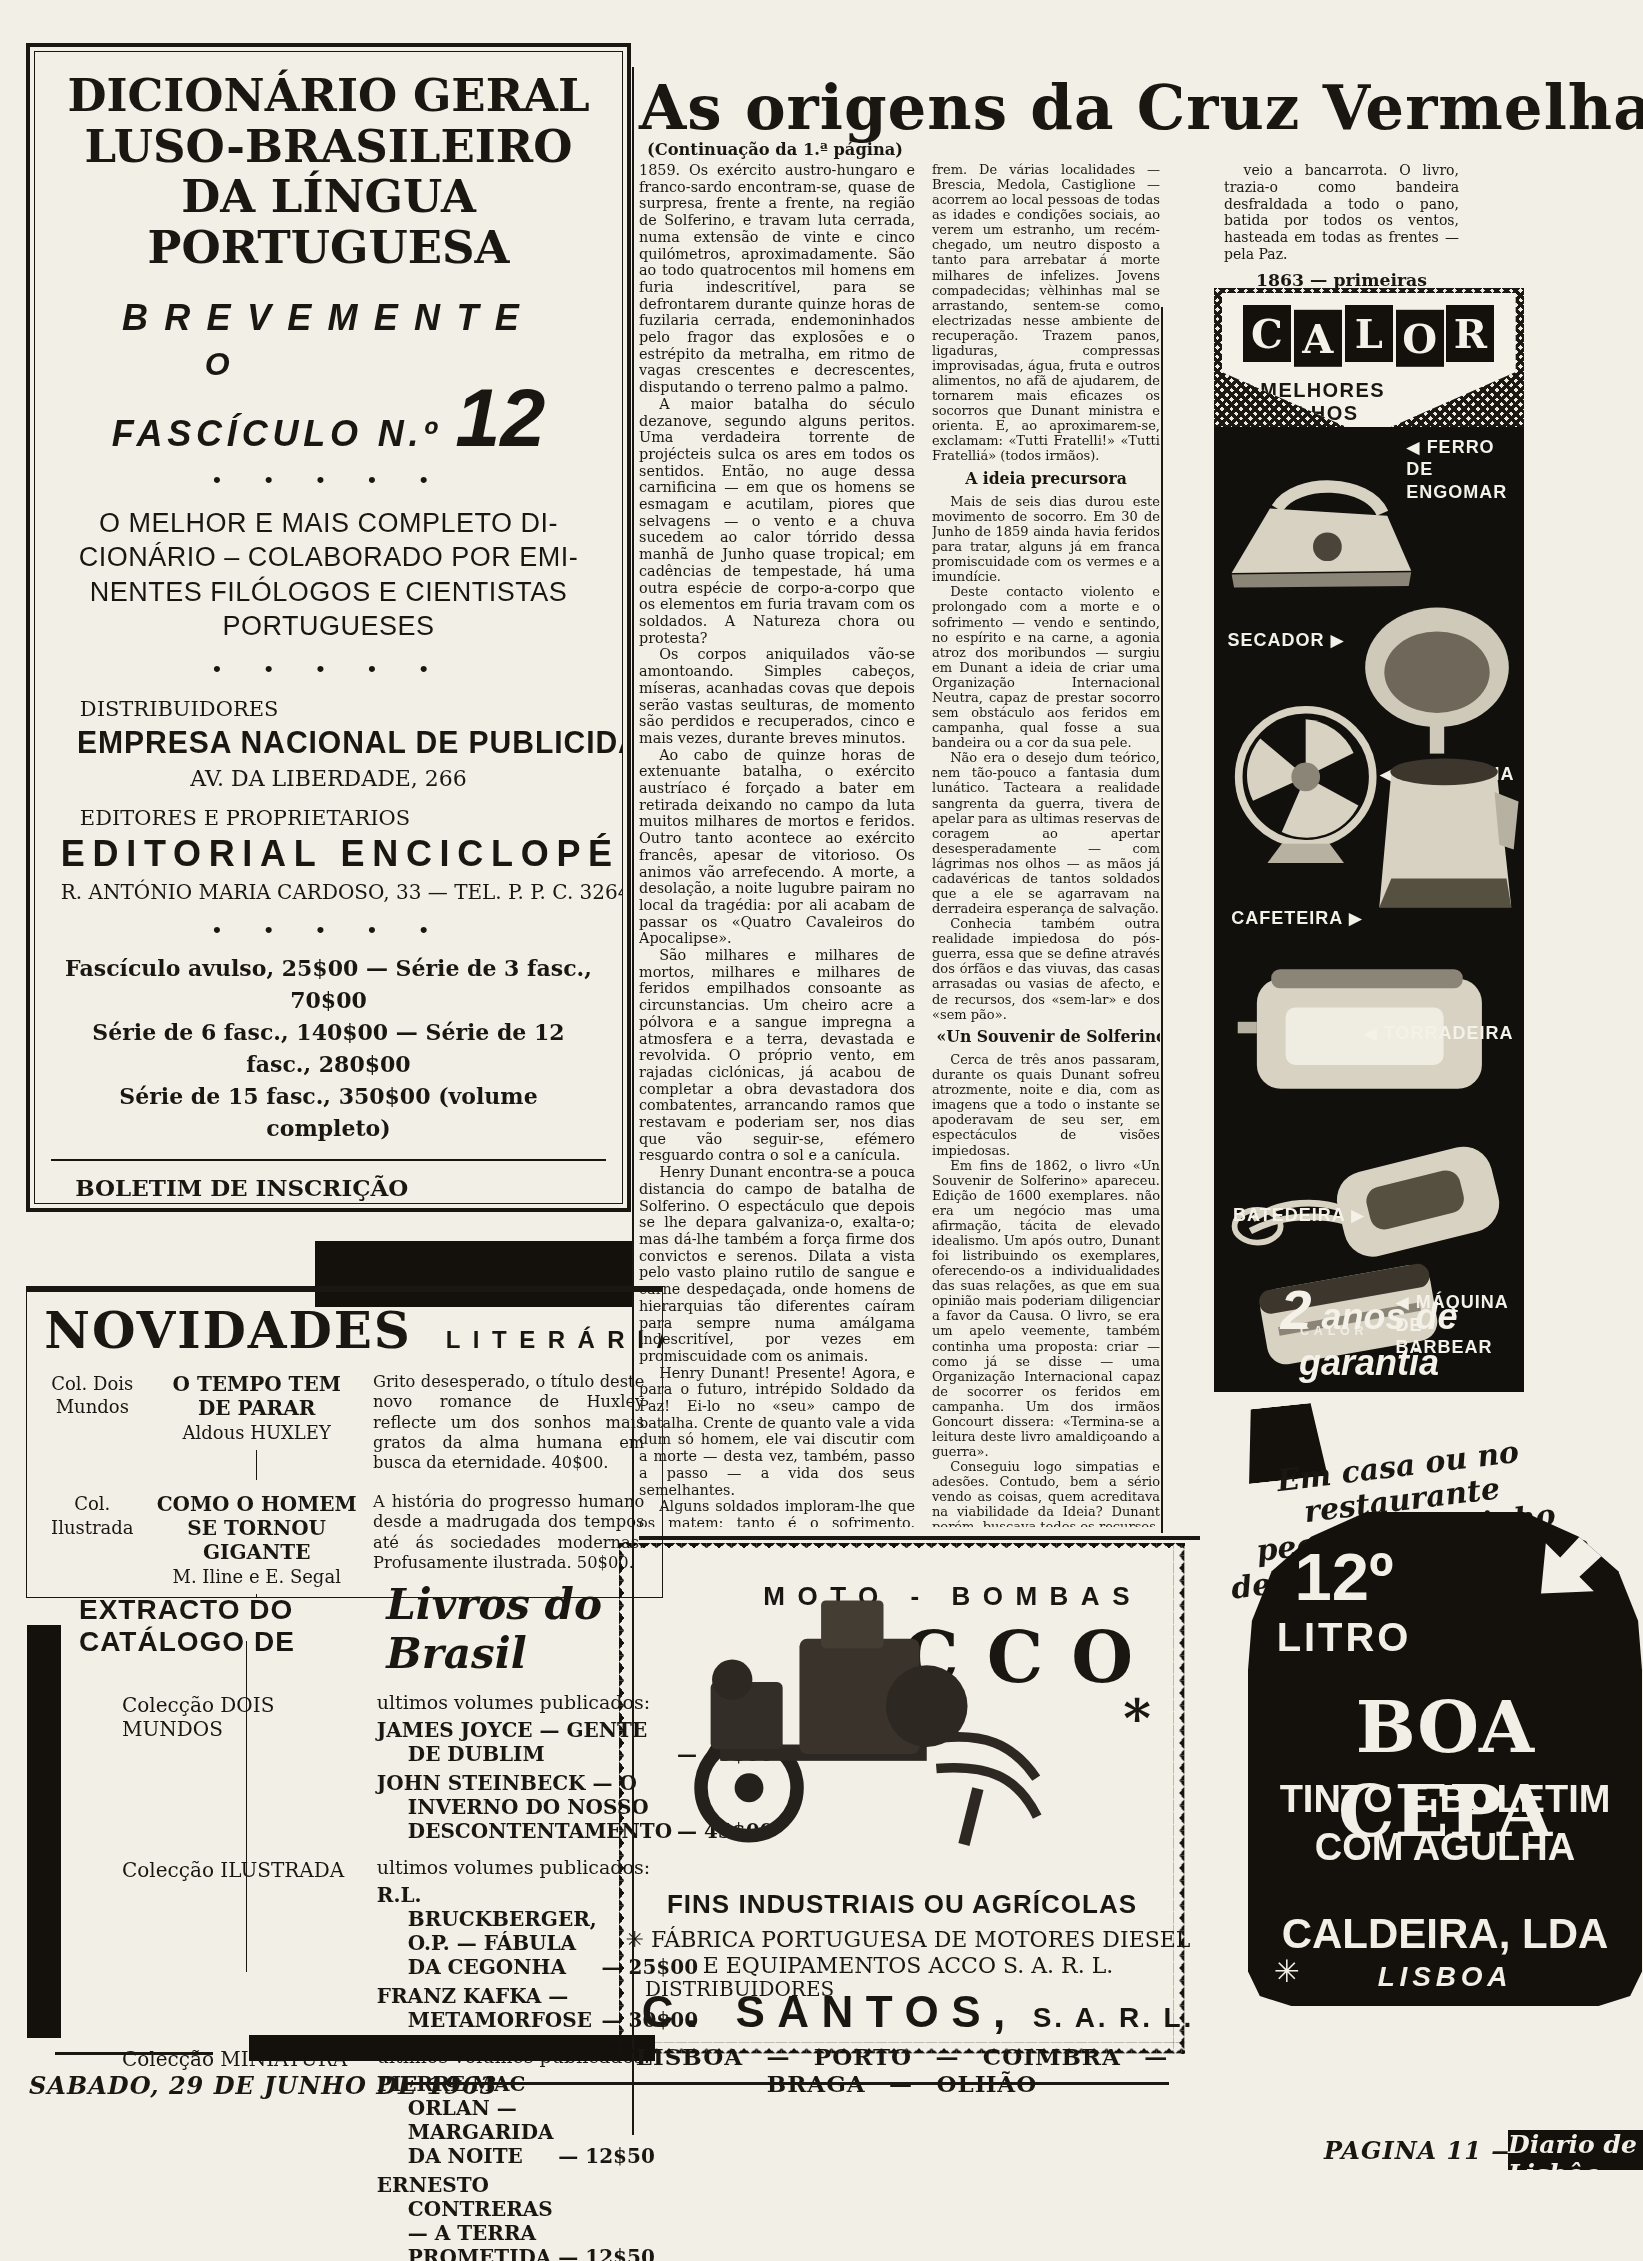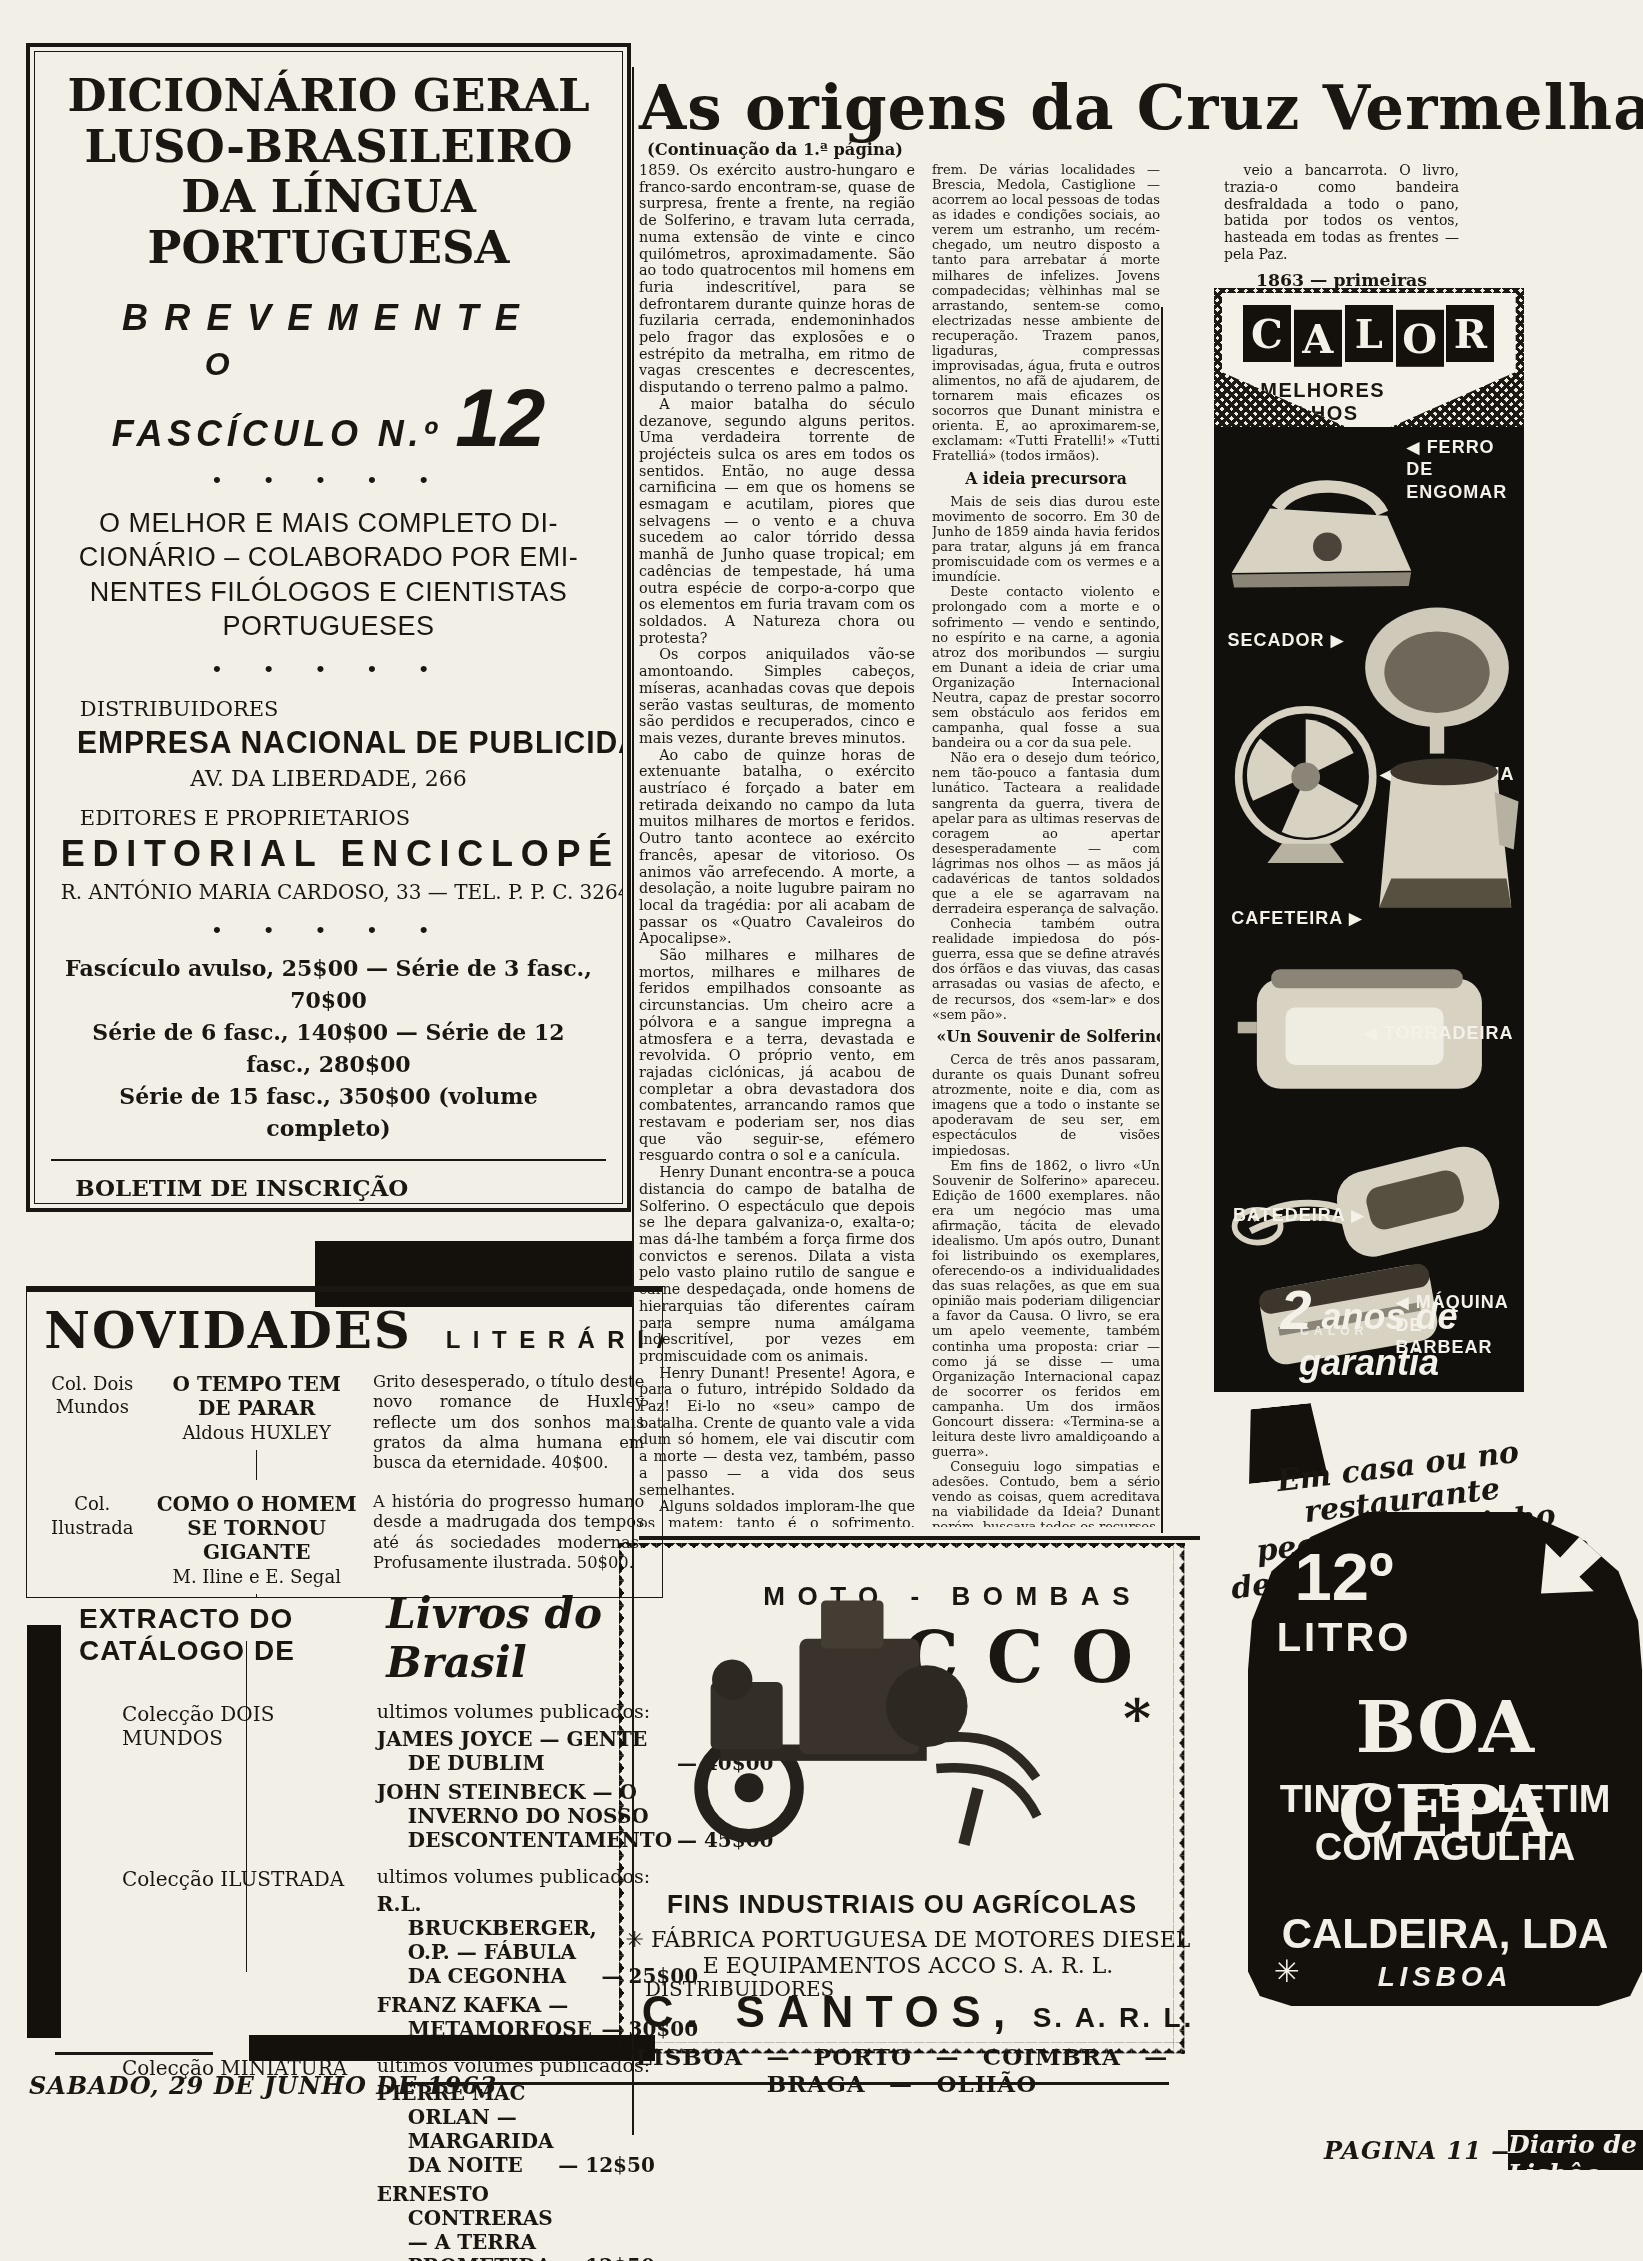--- a/index.html
+++ b/index.html
@@ -198,21 +198,21 @@
            <div class="nvline"></div>
         </div>
       <div class="ndesc">A história do progresso humano desde a madrugada dos tempos até ás sociedades modernas. Profusamente ilustrada. 50$00.</div>
     </div>
 
   </div>
 
   <div class="abs livros" style="left:26px;top:1579px;width:602px;height:485px;">
     <div class="blackblock" style="left:1.4px;top:46px;width:34px;height:413px;"></div>
     <div class="vrule" style="left:220px;top:62px;width:1.4px;height:331px;"></div>
-    <div class="liv-head" style="margin-top:10px;">
+    <div class="liv-head" style="margin-top:1px;">
       <span class="liv-h1 sans">EXTRACTO DO CATÁLOGO DE</span>
       <span class="liv-h2">Livros do Brasil</span>
     </div>
 
     <div class="lsec">
       <div class="lab">Colecção DOIS MUNDOS</div>
       <div>
         <div class="note">ultimos volumes publicados:</div>
         <div class="book">
           <div class="bk-t">JAMES JOYCE — GENTE DE DUBLIM</div>

